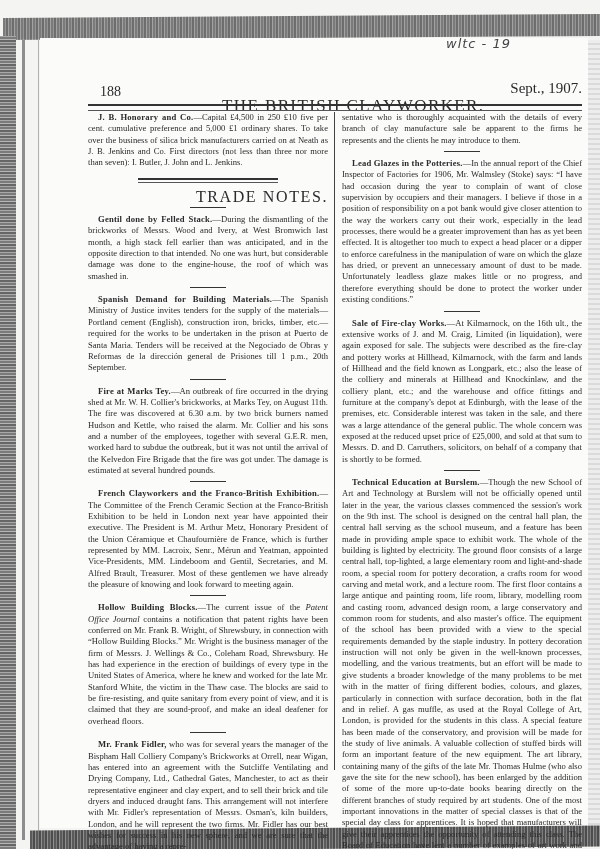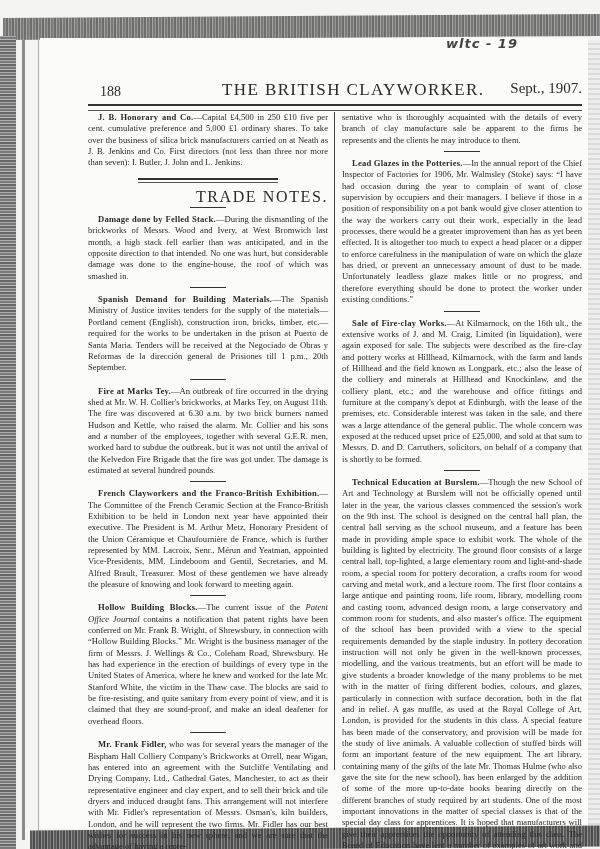--- a/index.html
+++ b/index.html
@@ -36,27 +36,27 @@
       background: repeating-linear-gradient(0deg, #d4d4d4 0 2px, #ebebeb 2px 5px);
       opacity: 0.8;
     }
     .page {
       position: absolute; left: 40px; top: 38px; width: 548px; height: 790px;
       background: #fbfbfa;
     }
     .handwritten {
       position: absolute; left: 446px; top: 36px;
       font-family: "DejaVu Sans", sans-serif; font-size: 13px; color: #444;
-      letter-spacing: 1px; font-style: italic; font-weight: bold;
+      letter-spacing: 1px; font-style: italic;
     }
     .running-head {
       position: absolute; left: 88px; top: 80px; width: 494px; height: 22px;
     }
     .page-no { position: absolute; left: 12px; top: 4px; font-size: 14px; }
-    .journal-title { position: absolute; left: 134px; top: 0; font-size: 17px; letter-spacing: 1.4px; text-align: right; }
+    .journal-title { position: absolute; left: 134px; top: 16px; font-size: 17px; letter-spacing: 1.4px; text-align: right; }
     .issue-date { position: absolute; right: 0; top: 0; font-size: 15px; }
     .head-rule {
       position: absolute; left: 88px; top: 104px; width: 494px; height: 4px;
       border-top: 2px solid #333; border-bottom: 1px solid #555;
     }
     .col {
       position: absolute; top: 112px; font-size: 8.6px; line-height: 11.35px; text-align: justify;
     }
     .col-left { left: 88px; width: 240px; }
     .col-right { left: 342px; width: 240px; }
@@ -95,21 +95,21 @@
 
 <div class="col col-left">
   <p>
     <span class="lead">J. B. Honorary and Co.</span><span>—Capital £4,500 in 250 £10 five per cent. cumulative preference and 5,000 £1 ordinary shares. To take over the business of silica brick manufacturers carried on at Neath as J. B. Jenkins and Co. First directors (not less than three nor more than seven): I. Butler, J. John and L. Jenkins.</span>
   </p>
   <div class="double-rule"></div>
   <div class="section-title">TRADE NOTES.</div>
   <div class="short-rule"></div>
 
   <p>
-    <span class="lead">Damage done by Felled Stack.</span><span>—During the dismantling of the brickworks of Messrs. Wood and Ivery, at West Bromwich last month, a high stack fell earlier than was anticipated, and in the opposite direction to that intended. No one was hurt, but considerable damage was done to the engine-house, the roof of which was smashed in.</span>
+    <span class="lead">Gentil done by Felled Stack.</span><span>—During the dismantling of the brickworks of Messrs. Wood and Ivery, at West Bromwich last month, a high stack fell earlier than was anticipated, and in the opposite direction to that intended. No one was hurt, but considerable damage was done to the engine-house, the roof of which was smashed in.</span>
   </p>
   <div class="short-rule"></div>
 
   <p>
     <span class="lead">Spanish Demand for Building Materials.</span><span>—The Spanish Ministry of Justice invites tenders for the supply of the materials—Portland cement (English), construction iron, bricks, timber, etc.—required for the works to be undertaken in the prison at Puerto de Santa Maria. Tenders will be received at the Negociado de Obras y Reformas de la dirección general de Prisiones till 1 p.m., 20th September.</span>
   </p>
   <div class="short-rule"></div>
 
   <p>
     <span class="lead">Fire at Marks Tey.</span><span>—An outbreak of fire occurred in the drying shed at Mr. W. H. Collier's brickworks, at Marks Tey, on August 11th. The fire was discovered at 6.30 a.m. by two brick burners named Hudson and Kettle, who raised the alarm. Mr. Collier and his sons and a number of the employees, together with several G.E.R. men, worked hard to subdue the outbreak, but it was not until the arrival of the Kelvedon Fire Brigade that the fire was got under. The damage is estimated at several hundred pounds.</span>

